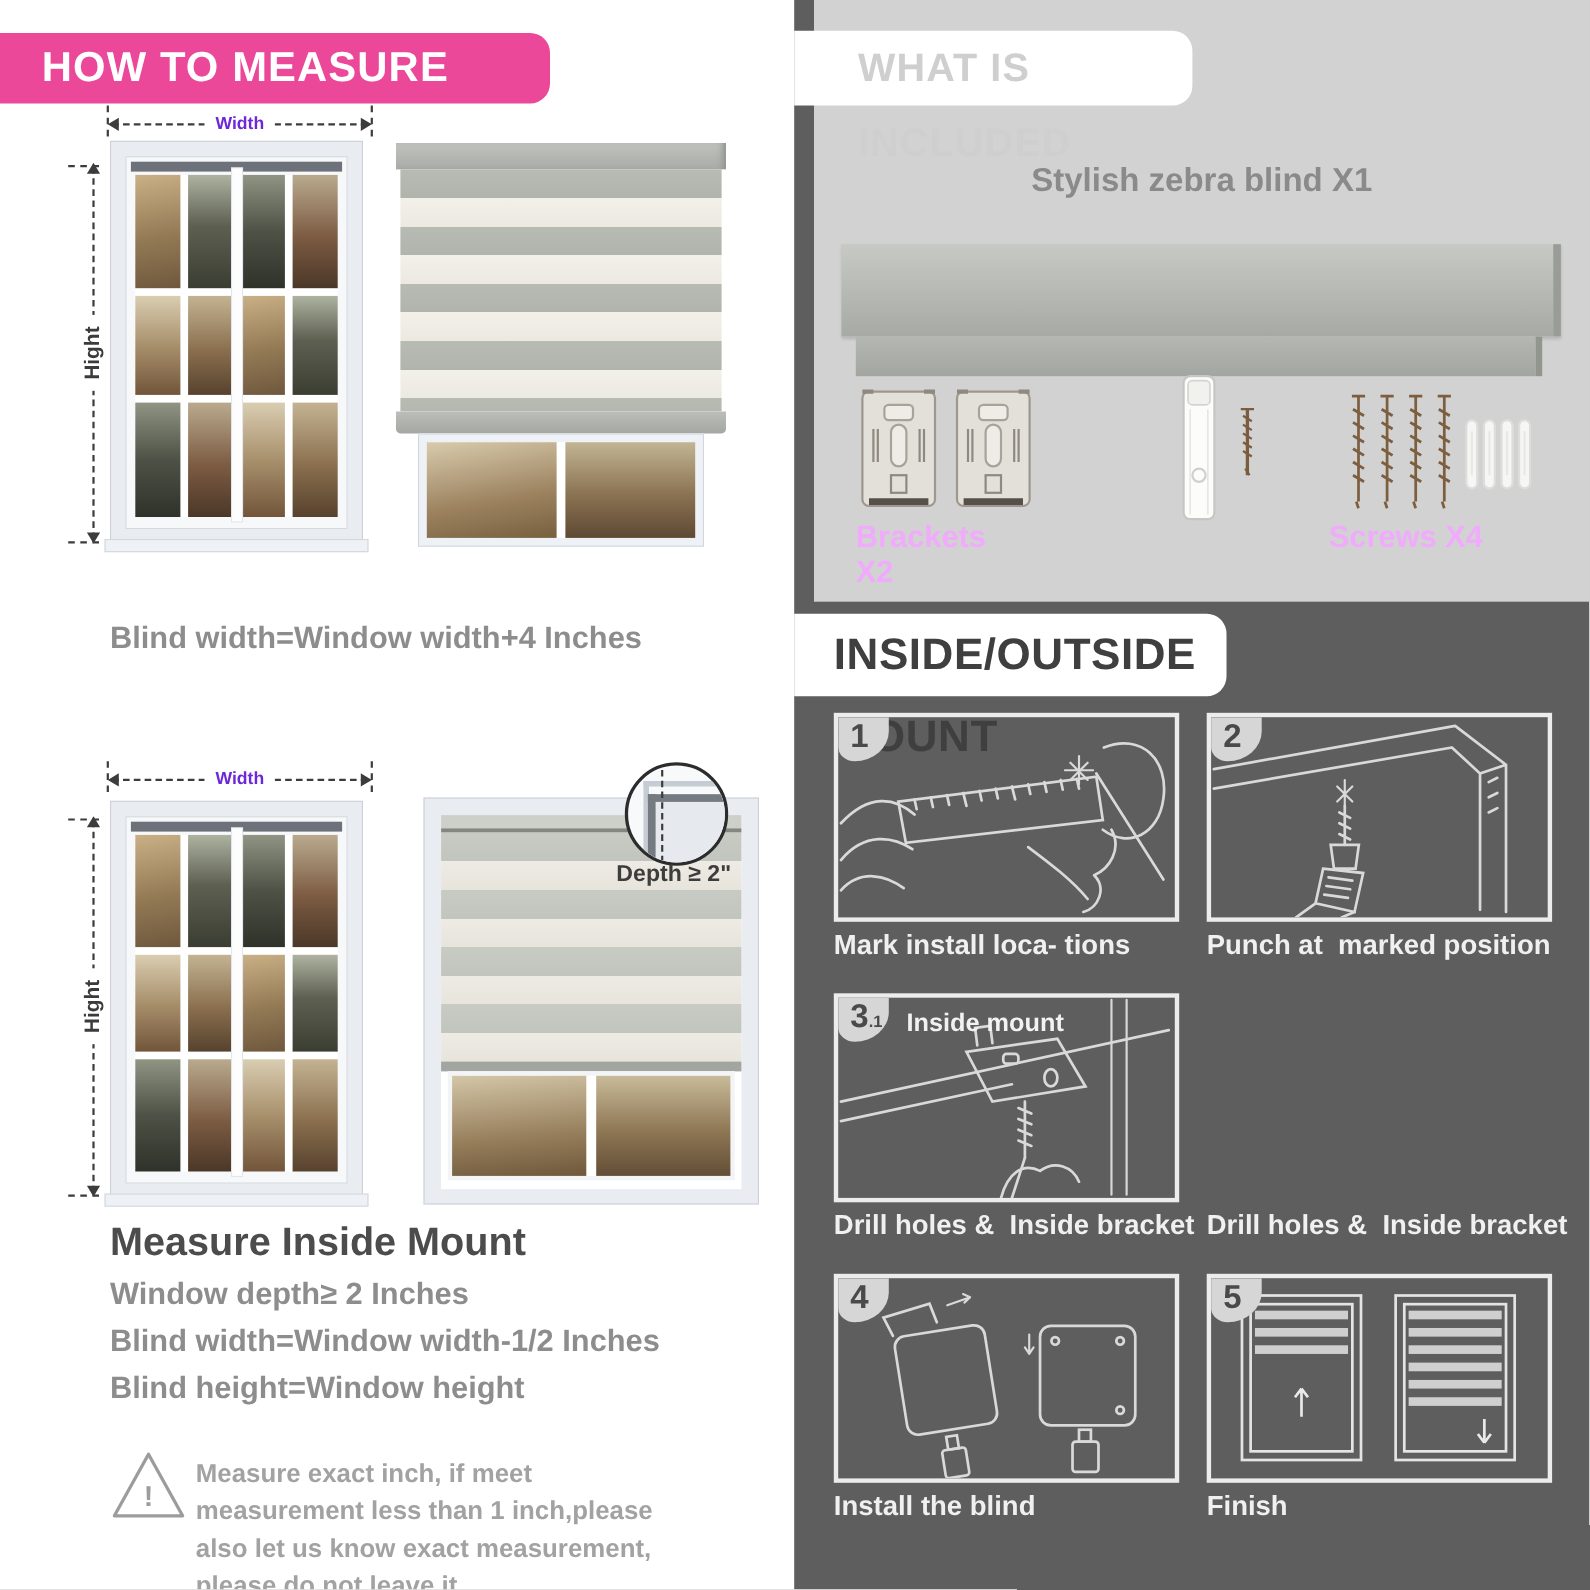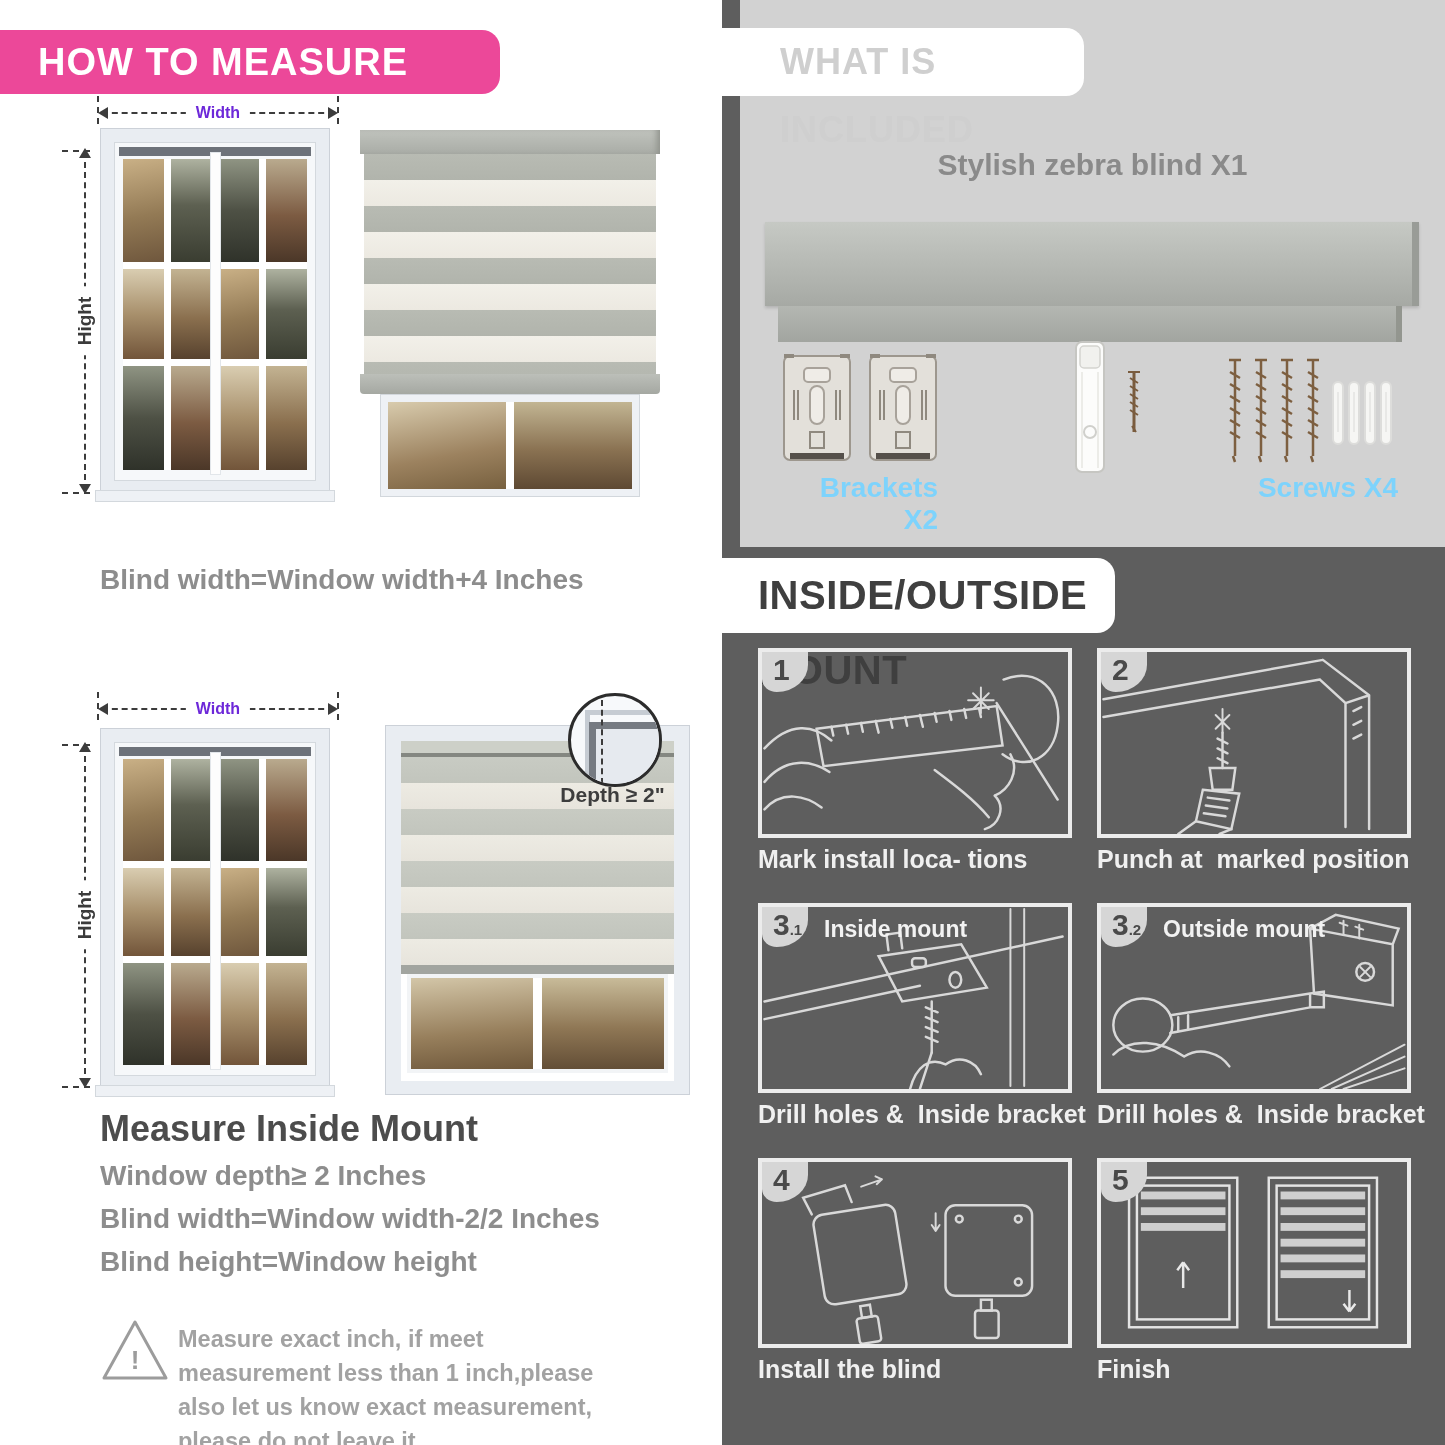--- a/index.html
+++ b/index.html
@@ -106,21 +106,21 @@
                    border-radius:0 18px 18px 0;color:#cfcfcf;font-size:36px;font-weight:bold;
                    line-height:68px;padding-left:58px;box-sizing:border-box;letter-spacing:1px;}
   .blind-label{position:absolute;left:18px;right:0;top:148px;text-align:center;font-size:30px;
                font-weight:bold;color:#8a8a8a;}
   .headrail-main{position:absolute;left:43px;top:222px;width:647px;height:84px;
                  background:linear-gradient(180deg,#c6c9c4,#b0b3ae 70%,#a6a9a4);
                  border-right:7px solid #999c97;box-shadow:0 2px 3px rgba(0,0,0,.15);}
   .headrail-sub{position:absolute;left:56px;top:306px;width:618px;height:36px;
                 background:linear-gradient(180deg,#b4b7b2,#a2a5a0);border-right:6px solid #93968f;}
   .hw{position:absolute;}
-  .hw-label{position:absolute;top:472px;font-size:28px;font-weight:bold;color:#7dd3fc;text-align:right;}
+  .hw-label{position:absolute;top:472px;font-size:28px;font-weight:bold;color:#f0abfc;text-align:left;}
 
   
   .banner-mount{position:absolute;left:0;top:558px;width:393px;height:75px;background:#fff;
                 border-radius:0 18px 18px 0;color:#3f3f3f;font-size:40px;font-weight:800;
                 line-height:75px;padding-left:36px;box-sizing:border-box;letter-spacing:.5px;}
   .panel{position:absolute;width:314px;height:190px;border:4px solid #ececec;box-sizing:border-box;overflow:hidden;}
   .panel svg.art{position:absolute;left:0;top:0;width:100%;height:100%;}
   .badge{position:absolute;left:0;top:0;width:46px;height:40px;background:#d6d6d6;
          border-radius:0 0 100% 48%;color:#4a4a4a;font-weight:bold;font-size:30px;
          line-height:36px;padding-left:11px;box-sizing:border-box;}
@@ -246,21 +246,21 @@
 
     <div class="magnifier">
       <div class="mag-frame2"></div>
       <div class="mag-frame"></div>
       <div class="mag-dash"></div>
     </div>
     <div class="depth-note">Depth ≥ 2"</div>
 
     <div class="h-measure" style="top:1108px;">Measure Inside Mount</div>
     <div class="t-line" style="top:1160px;">Window depth≥ 2 Inches</div>
-    <div class="t-line" style="top:1203px;">Blind width=Window width-2/2 Inches</div>
+    <div class="t-line" style="top:1203px;">Blind width=Window width-1/2 Inches</div>
     <div class="t-line" style="top:1246px;">Blind height=Window height</div>
 
     <svg class="warn-tri" viewBox="0 0 70 66">
       <path d="M35 4 L66 60 L4 60 Z" fill="none" stroke="#9c9c9c" stroke-width="3" stroke-linejoin="round"></path>
     </svg>
     <div class="warn-excl">!</div>
     <div class="warn-text">Measure exact inch, if meet measurement less than 1 inch,please also let us know exact measurement, please do not leave it</div>
   </div>
 
   <div class="right">
@@ -366,35 +366,20 @@
         <ellipse cx="196" cy="74" rx="6" ry="8"></ellipse>
         <rect x="152" y="52" width="14" height="9" rx="3"></rect>
         <path d="M172 96 v52 M166 102 l12 5 M166 112 l12 5 M166 122 l12 5 M166 132 l12 5"></path>
         <path d="M172 148 L160 185 M150 185 C156 162 170 152 186 160 C200 150 216 156 222 170"></path>
       </svg>
       <div class="badge"><span>3</span><span class="sub">.1</span></div>
       <div class="panel-title">Inside mount</div>
     </div>
     <div class="caption" style="left:36px;top:1100px;">Drill holes &amp;  Inside bracket</div>
 
-    <div class="panel" style="left:375px;top:903px;">
-      <svg class="art" viewBox="0 0 310 185" fill="none" stroke="#d9d9d9" stroke-width="2.5" stroke-linecap="round">
-        <path d="M212 22 L238 8 L302 22 L296 38 M212 22 L296 38 L296 100 L216 88 Z"></path>
-        <path d="M246 14 v14 M242 16 l8 3 M262 18 v14 M258 20 l8 3" stroke-width="2"></path>
-        <circle cx="268" cy="66" r="9"></circle>
-        <path d="M263 61 l10 10 M273 61 l-10 10" stroke-width="2"></path>
-        <path d="M222 185 L308 140 M234 185 L308 152 M246 185 L308 164" stroke-width="2"></path>
-        <ellipse cx="42" cy="120" rx="30" ry="27"></ellipse>
-        <path d="M70 110 L212 88 M70 128 L212 102 M212 88 L226 86 L226 102 L212 102 Z"></path>
-        <path d="M78 112 v14 M88 110 v14"></path>
-        <path d="M12 150 C30 132 60 136 84 152 C100 142 120 148 130 162"></path>
-      </svg>
-      <div class="badge"><span>3</span><span class="sub">.2</span></div>
-      <div class="panel-title">Outside mount</div>
-    </div>
     <div class="caption" style="left:375px;top:1100px;">Drill holes &amp;  Inside bracket</div>
 
     <div class="panel" style="left:36px;top:1158px;">
       <svg class="art" viewBox="0 0 310 185" fill="none" stroke="#d9d9d9" stroke-width="2.5" stroke-linecap="round">
         <g transform="rotate(-9 100 100)">
           <rect x="58" y="48" width="84" height="92" rx="10"></rect>
           <path d="M58 46 L52 28 L96 22 L100 40"></path>
           <path d="M112 26 L134 22 M134 22 l-6 -4 m6 4 l-6 4" stroke-width="2"></path>
           <rect x="92" y="146" width="10" height="12"></rect>
           <rect x="86" y="158" width="22" height="26" rx="3"></rect>

